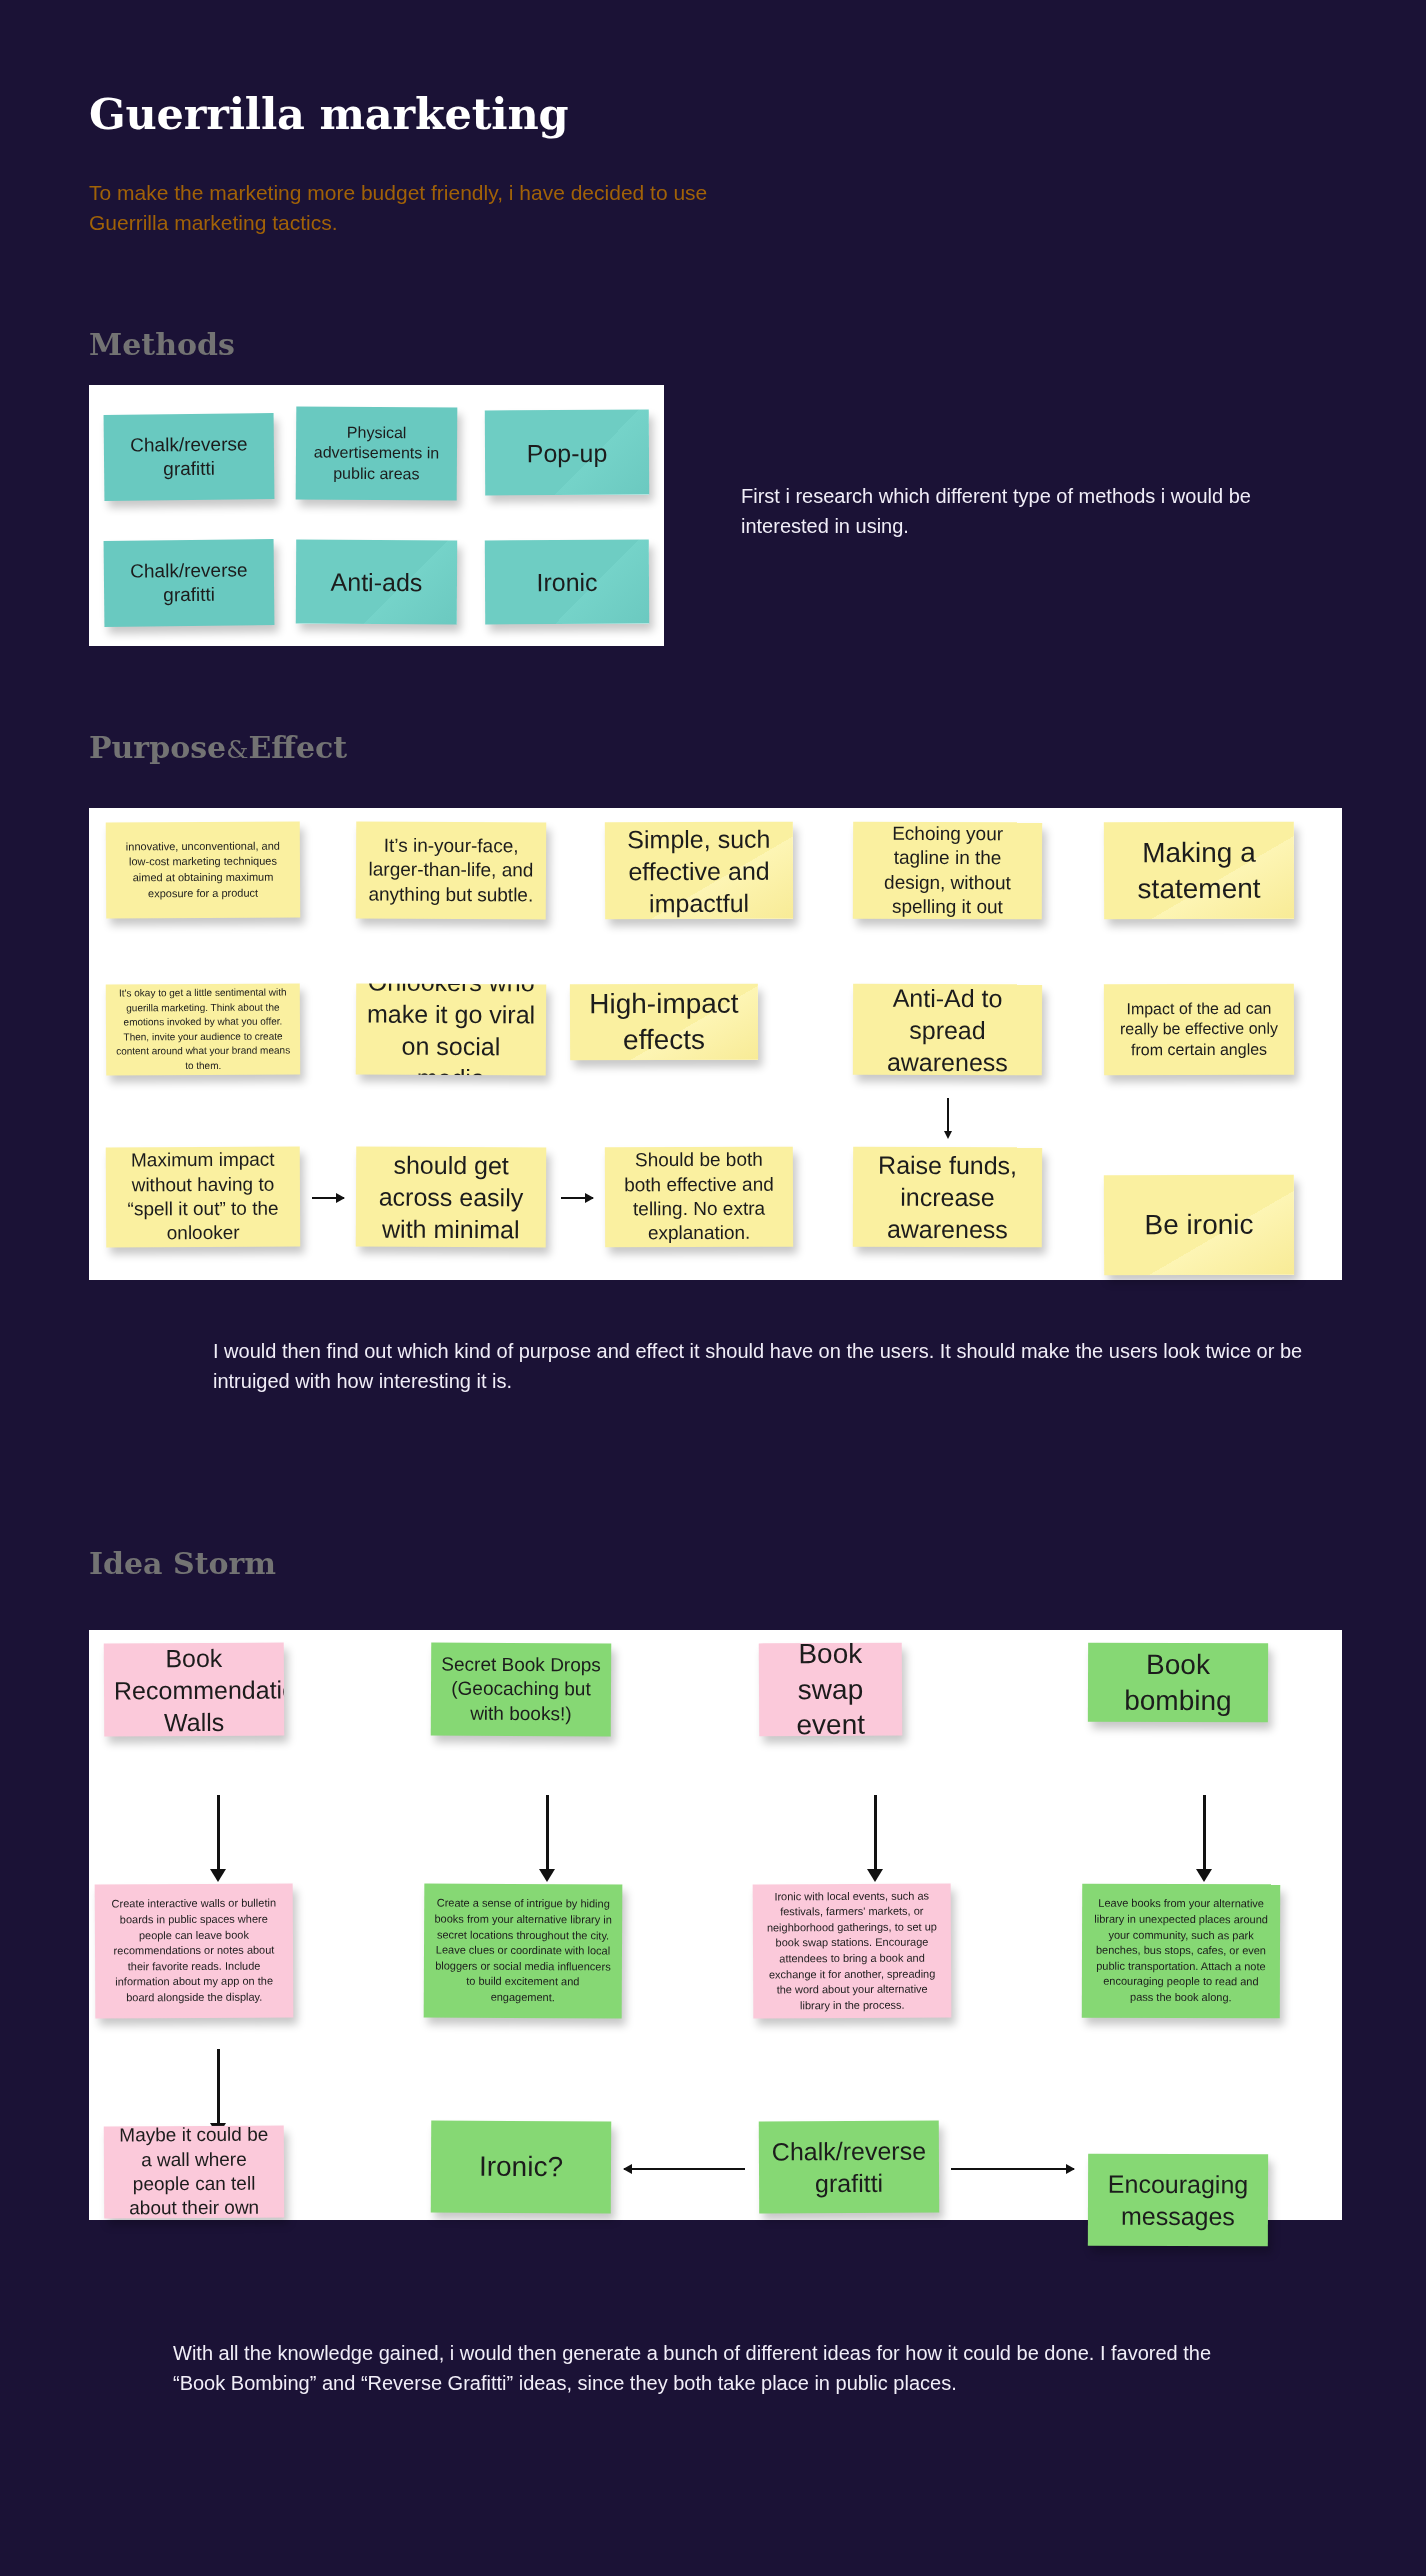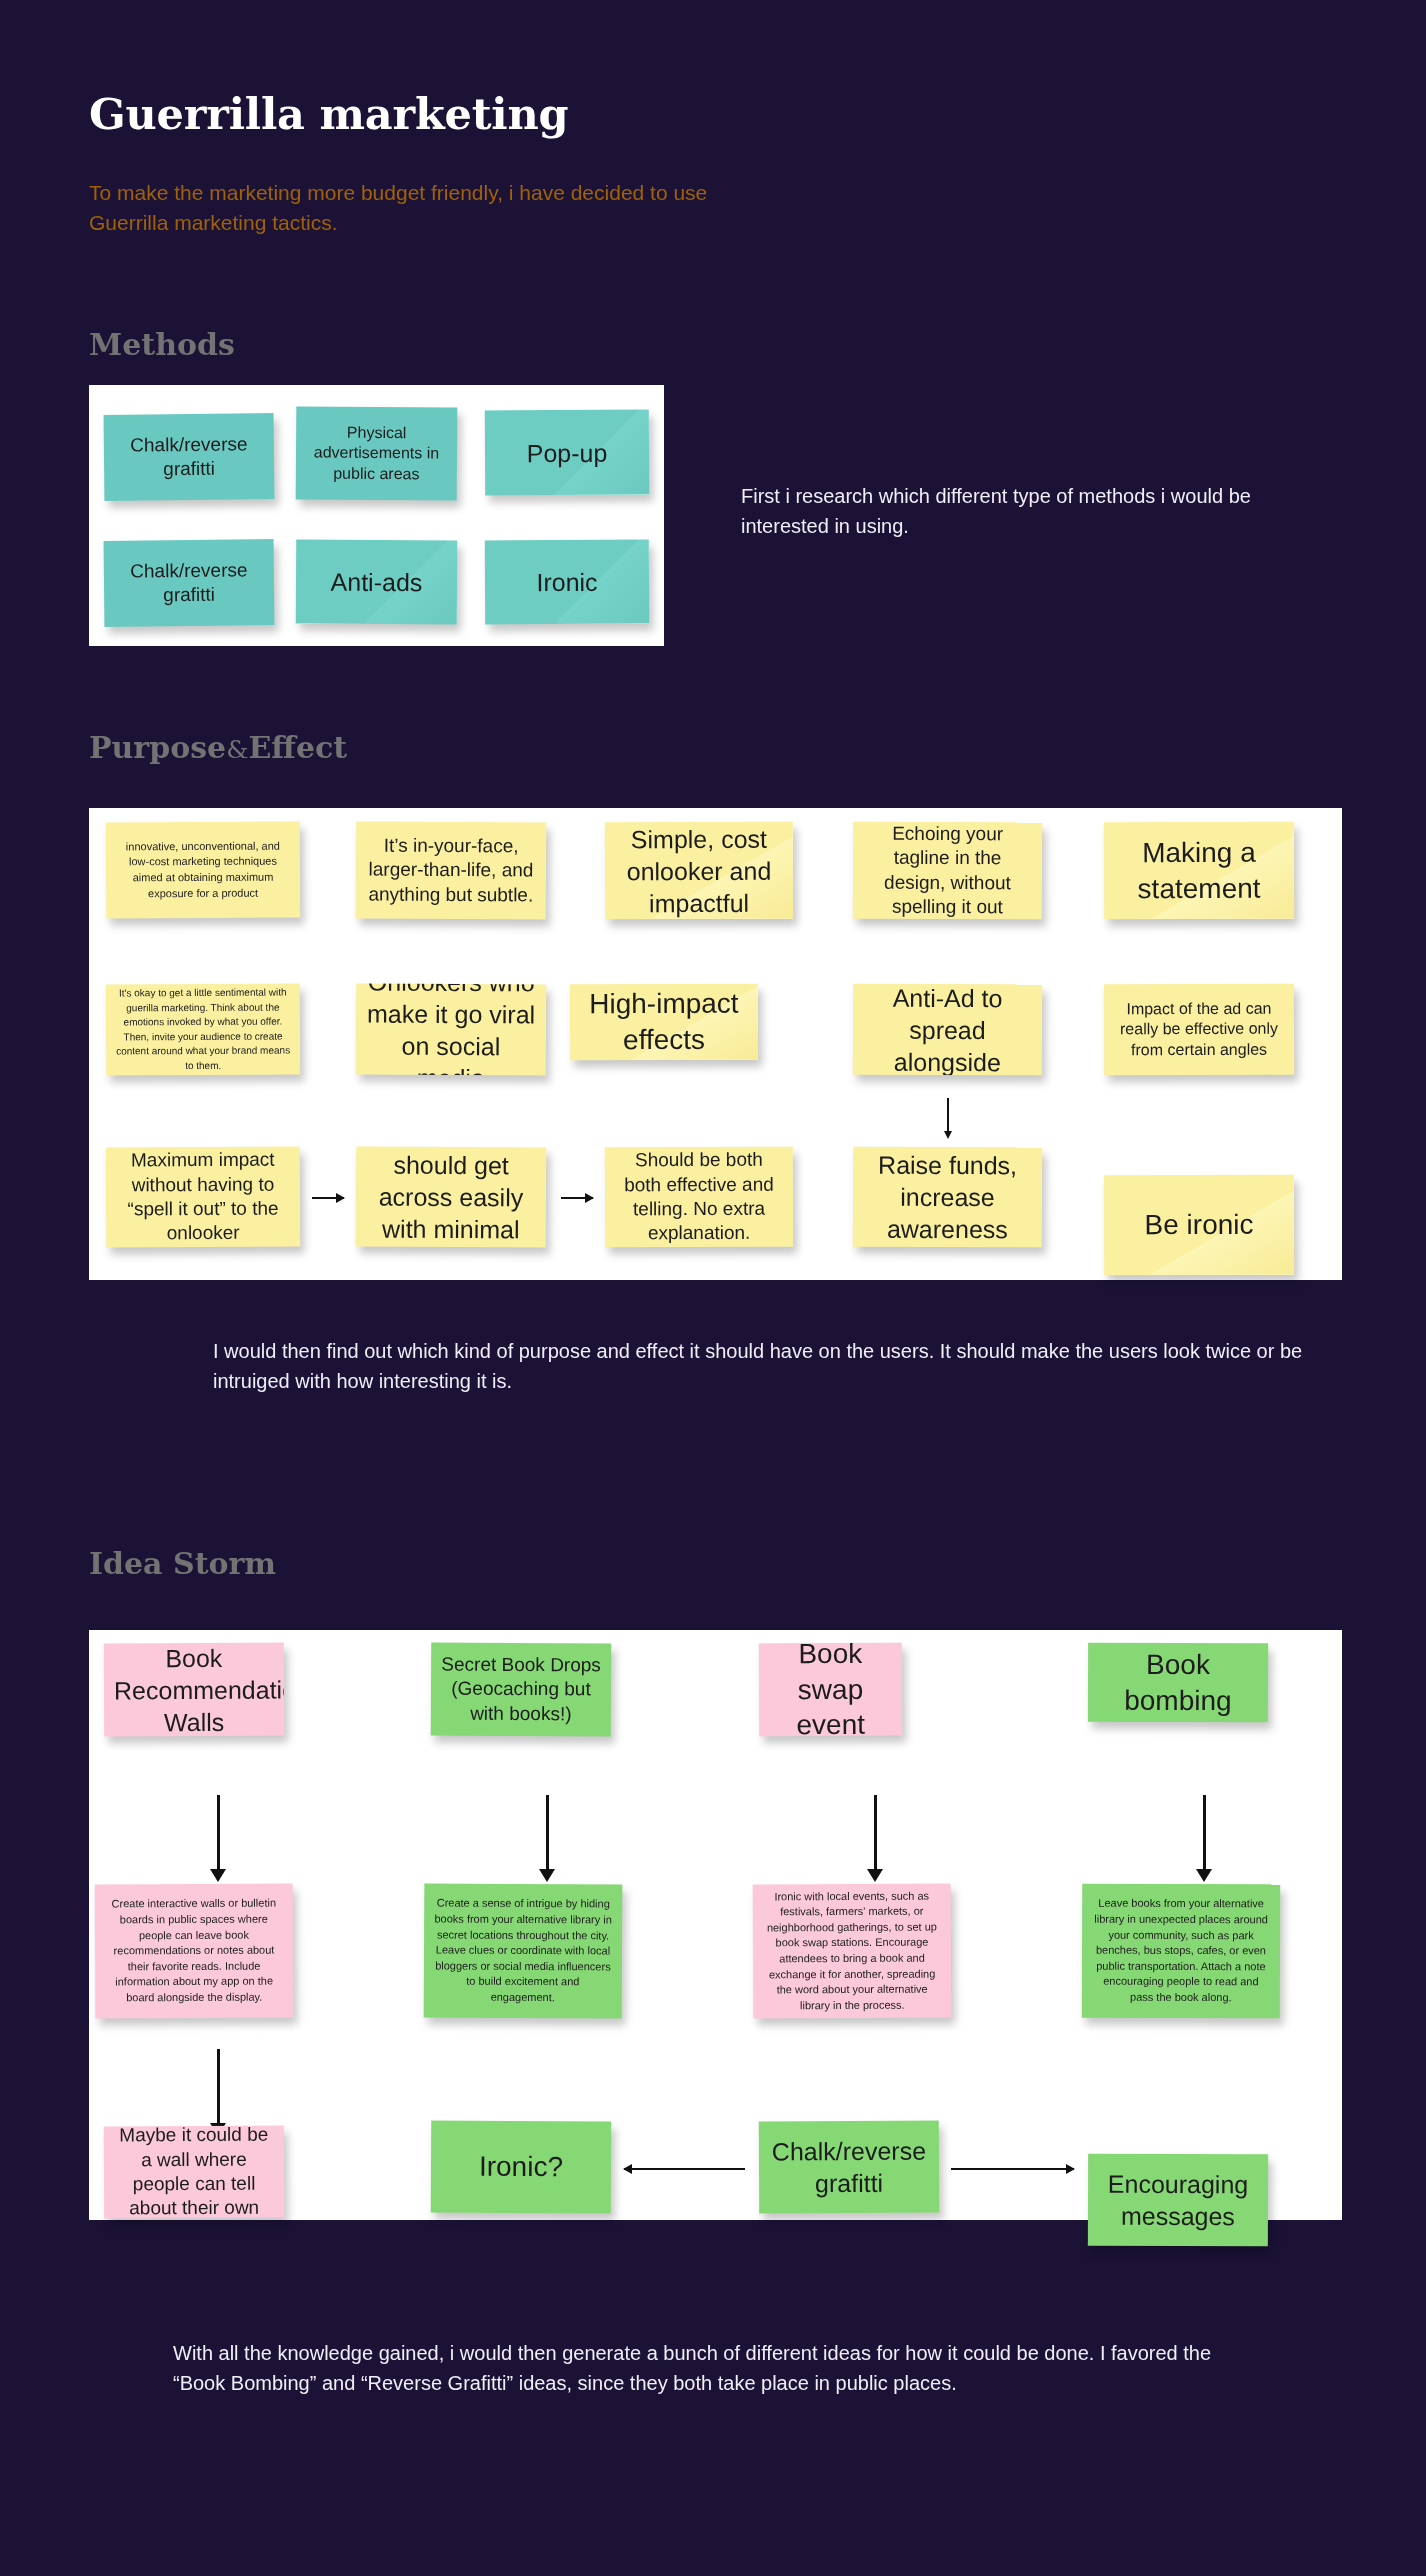--- a/index.html
+++ b/index.html
@@ -188,40 +188,40 @@
 
   <div class="board" style="left:89px; top:808px; width:1253px; height:472px;"></div>
 
   <div class="note yellow t-xs" style="left:106px; top:822px; width:194px; height:96px; transform:rotate(-0.3deg);">
     <span>innovative, unconventional, and low-cost marketing techniques aimed at obtaining maximum exposure for a product</span>
   </div>
   <div class="note yellow t-md" style="left:356px; top:822px; width:190px; height:97px; transform:rotate(0.3deg);">
     <span>It’s in-your-face, larger-than-life, and anything but subtle.</span>
   </div>
   <div class="note yellow sheen t-lg" style="left:605px; top:822px; width:188px; height:97px; transform:rotate(-0.2deg);">
-    <span>Simple, cost onlooker and impactful</span>
+    <span>Simple, such effective and impactful</span>
   </div>
   <div class="note yellow t-md" style="left:853px; top:822px; width:189px; height:97px; transform:rotate(0.2deg);">
     <span>Echoing your tagline in the design, without spelling it out</span>
   </div>
   <div class="note yellow sheen t-xl" style="left:1104px; top:822px; width:190px; height:97px; transform:rotate(-0.2deg);">
     <span>Making a statement</span>
   </div>
 
   <div class="note yellow t-xxs" style="left:106px; top:984px; width:194px; height:91px; transform:rotate(-0.3deg);">
     <span>It's okay to get a little sentimental with guerilla marketing. Think about the emotions invoked by what you offer. Then, invite your audience to create content around what your brand means to them.</span>
   </div>
   <div class="note yellow t-lg" style="left:356px; top:984px; width:190px; height:91px; transform:rotate(0.3deg);">
     <span>Onlookers who make it go viral on social media</span>
   </div>
   <div class="note yellow sheen t-xl" style="left:570px; top:984px; width:188px; height:76px; transform:rotate(-0.2deg);">
     <span>High-impact effects</span>
   </div>
   <div class="note yellow t-lg" style="left:853px; top:984px; width:189px; height:91px; transform:rotate(0.2deg);">
-    <span>Anti-Ad to spread alongside</span>
+    <span>Anti-Ad to spread awareness</span>
   </div>
   <div class="note yellow t-sm" style="left:1104px; top:984px; width:190px; height:91px; transform:rotate(-0.2deg);">
     <span>Impact of the ad can really be effective only from certain angles</span>
   </div>
 
   <div class="note yellow t-md" style="left:106px; top:1147px; width:194px; height:100px; transform:rotate(-0.3deg);">
     <span>Maximum impact without having to “spell it out” to the onlooker</span>
   </div>
   <div class="note yellow t-lg" style="left:356px; top:1147px; width:190px; height:100px; transform:rotate(0.3deg);">
     <span>The point should get across easily with minimal words</span>

